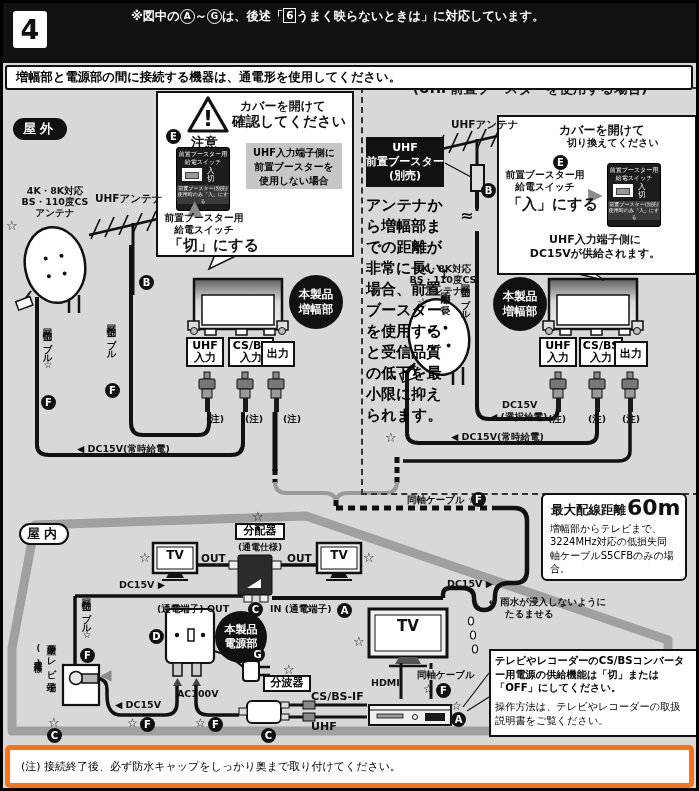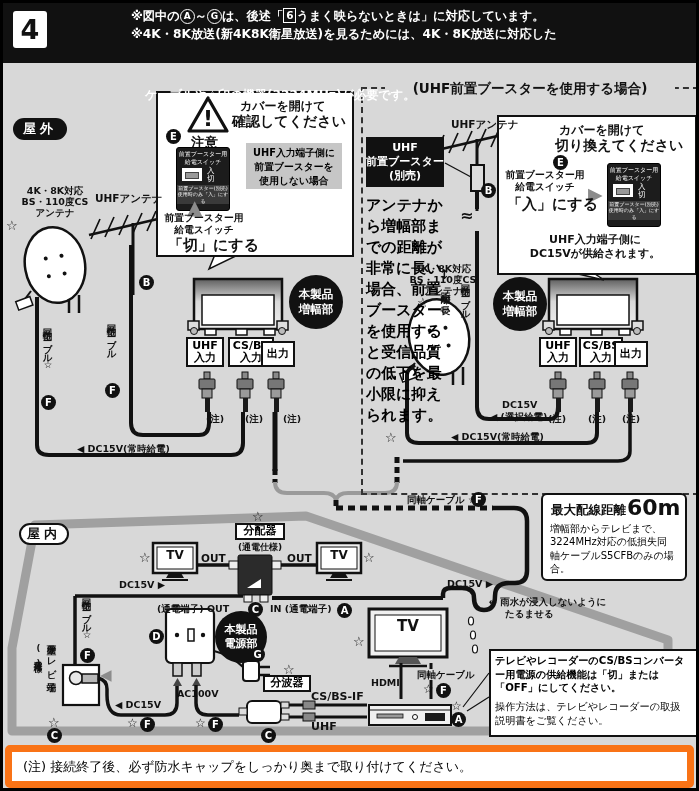--- a/index.html
+++ b/index.html
@@ -31,21 +31,21 @@
   .gbox{position:absolute;background:#c6c6c6;z-index:3;font-size:9.8px;font-weight:bold;text-align:center;line-height:1.45;padding-top:3px;box-sizing:border-box;}
   .body-txt{position:absolute;z-index:3;font-size:9.8px;line-height:1.34;font-weight:bold;}
   
   .swp{position:absolute;width:54px;height:64px;background:#1c1c1c;border:1px solid #000;border-radius:3px;color:#fff;z-index:3;text-align:center;box-sizing:border-box;}
   .swp .t{font-size:6px;line-height:1.3;padding-top:2px;}
   .swp .row{display:flex;margin-top:1px;align-items:center;}
   .swp .knob{width:20px;height:13px;background:#fff;margin-left:5px;position:relative;}
   .swp .knob::after{content:"";position:absolute;left:3px;top:4px;width:12px;height:5px;background:#999;border:1px solid #444;}
   .swp .oo{margin-left:5px;font-size:7.5px;line-height:1.1;text-align:left;}
   .swp .f{font-size:5px;line-height:1.25;margin-top:2px;background:#3a3a3a;}
-  #footbox{position:absolute;left:2px;top:742px;width:689px;height:43px;background:#fff;border:7px solid #f97316;border-radius:5px;z-index:4;display:flex;align-items:center;font-size:13px;padding-left:11px;box-sizing:border-box;}
+  #footbox{position:absolute;left:2px;top:742px;width:689px;height:43px;background:#fff;border:5px solid #f97316;border-radius:5px;z-index:4;display:flex;align-items:center;font-size:11px;padding-left:11px;box-sizing:border-box;}
 </style>
 </head>
 <body>
 
 <div id="page">
 
 <svg id="dsvg" width="699" height="791" viewBox="0 0 699 791">
   <defs>
     <linearGradient id="gAmp" x1="0" y1="0" x2="0" y2="1">
       <stop offset="0" stop-color="#5f5f5f"></stop>
@@ -202,24 +202,24 @@
   </g>
   <path d="M398,660 L398,696 M428,660 L428,696" stroke="#111" stroke-width="3"></path>
 
   <path d="M486,670 L460,704 M486,694 L464,708" stroke="#111" stroke-width="1.2"></path>
 </svg>
 
 <div id="hdr">
   <div id="numbox">4</div>
   <div id="hnotes">
     <div><span>※図中の</span><span class="wcirc">A</span><span>～</span><span class="wcirc">G</span><span>は、後述「</span><span class="boxnum">6</span><span>うまく映らないときは」に対応しています。</span></div>
-    <div>※4K・8K放送(新4K8K衛星放送)を見るためには、4K・8K放送に対応した</div>
     <div style="padding-left:14px;margin-top:44px;">ケーブルや☆印の機器(3224MHz)が必要です。</div>
   </div>
 </div>
+<div id="subhdr">増幅部と電源部の間に接続する機器は、通電形を使用してください。</div>
 
 <div class="dashbox" style="left:358px;top:84px;width:334px;height:404px;"></div>
 <div class="lb" style="left:382px;top:77px;width:290px;text-align:center;font-size:13.5px;background:#d8d8d8;z-index:3;">(UHF前置ブースターを使用する場合)</div>
 
 <div class="wbox" style="left:153px;top:88px;width:194px;height:162px;"></div>
 <div class="wbox" style="left:494px;top:112px;width:196px;height:156px;"></div>
 
 <div class="abs" style="left:183px;top:92px;z-index:3;">
   <svg width="44" height="40">
         <polygon points="22,3 41,36 3,36" fill="#fff" stroke="#111" stroke-width="3.2" stroke-linejoin="round"></polygon>
@@ -244,21 +244,21 @@
 <div class="garr" style="left:184px;top:192px;font-size:20px;">▲</div>
 <div class="lb" style="left:157px;top:209px;width:88px;text-align:center;font-size:9.8px;z-index:3;"><span>前置ブースター用</span><br><span>給電スイッチ</span></div>
 <div class="lb" style="left:165px;top:233px;font-size:15px;">「切」にする</div>
 <div class="gbox" style="left:243px;top:140px;width:96px;height:46px;">
   <div>UHF入力端子側に</div>
       <div>前置ブースターを</div>
       <div>使用しない場合</div>
 </div>
 
 <div class="lb" style="left:556px;top:120px;font-size:12px;">カバーを開けて</div>
-<div class="lb" style="left:552px;top:134px;font-size:14px;">切り換えてください</div>
+<div class="lb" style="left:564px;top:134px;font-size:10px;">切り換えてください</div>
 <div class="circ" style="left:550px;top:152px;">E</div>
 <div class="swp" style="left:604px;top:160px;">
   <div class="t"><span>前置ブースター用</span><br><span>給電スイッチ</span></div>
   <div class="row">
         <div class="knob"></div>
     <div class="oo">
           <div>入</div>
           <div>切</div>
         </div>
       </div>

